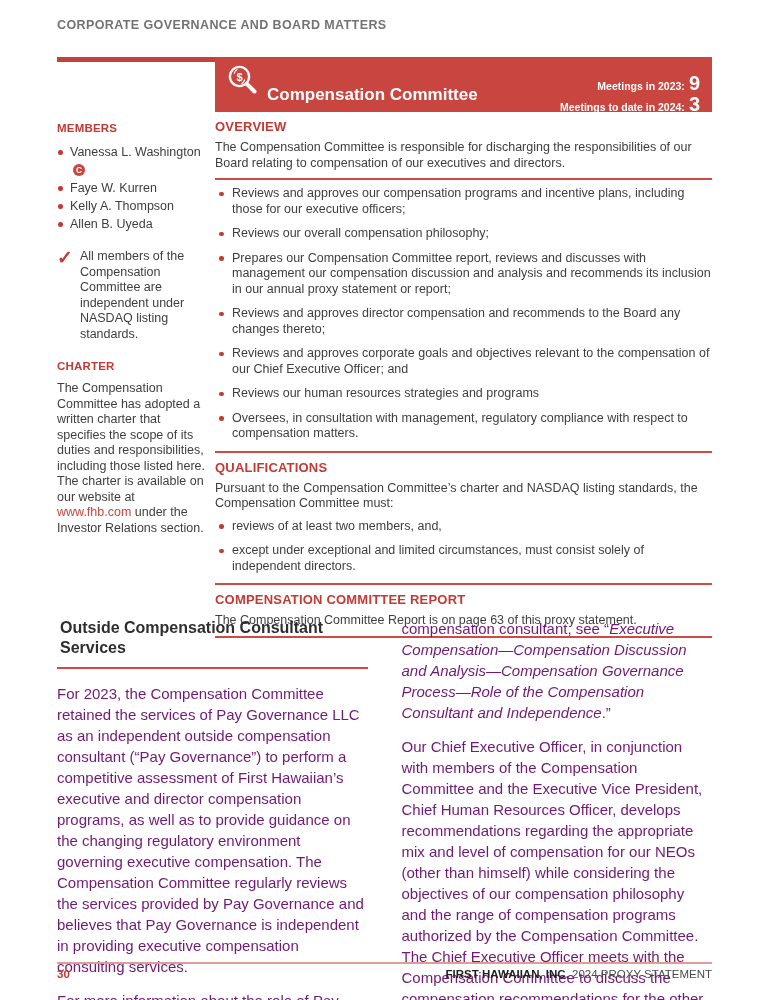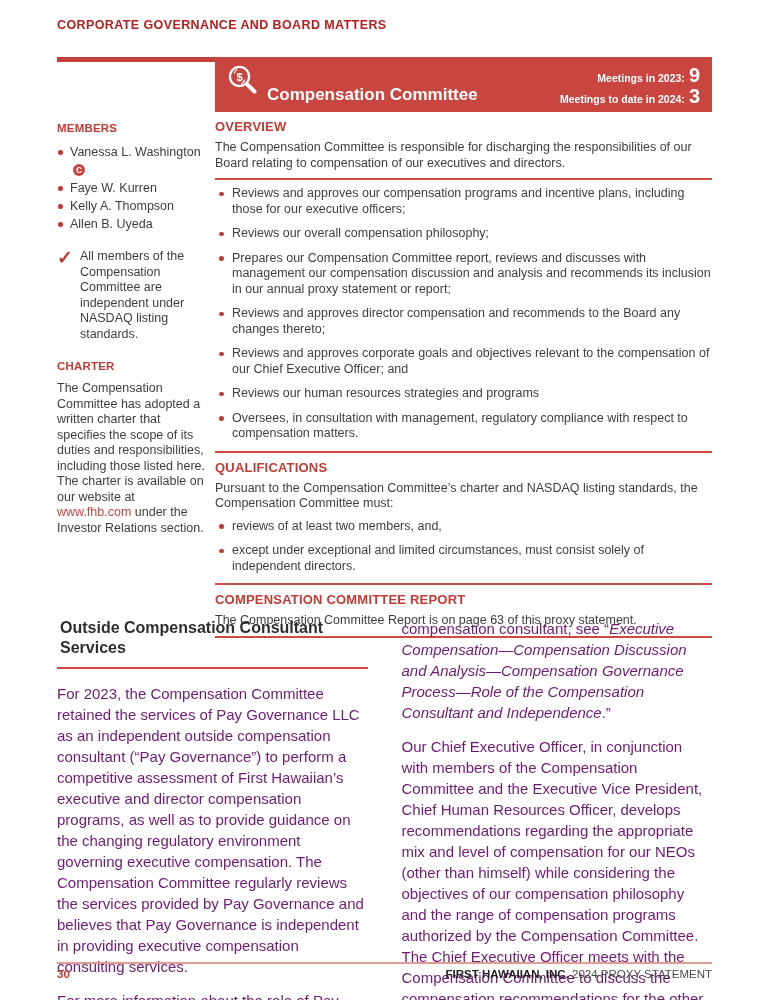--- a/index.html
+++ b/index.html
@@ -2,28 +2,28 @@
 <html><head>
 <meta charset="utf-8">
 <style>
   * { margin: 0; padding: 0; box-sizing: border-box; }
   html, body { background: #ffffff; }
   body { font-family: "Liberation Sans", sans-serif; color: #3e3e3e; }
   .page { position: relative; width: 768px; height: 1000px; background: #fff; overflow: hidden; }
 
   
   .eyebrow { position: absolute; left: 57px; top: 18px; font-size: 12.5px; font-weight: bold;
-             color: #b91c1c; letter-spacing: 0.4px; }
+             color: #737373; letter-spacing: 0.4px; }
 
   
   .rule-top { position: absolute; left: 57px; top: 57px; width: 158px; height: 5px; background: #c4413b; }
   .banner { position: absolute; left: 215px; top: 57px; width: 497px; height: 55px; background: #c9453f; }
   .banner-icon { position: absolute; left: 10px; top: 6px; width: 36px; height: 36px; }
   .banner-title { position: absolute; left: 52px; bottom: 7px; color: #ffffff; font-size: 17px; font-weight: bold; }
-  .meetings { position: absolute; right: 12px; top: 8px; height: 40px; display: flex; flex-direction: column;
+  .meetings { position: absolute; right: 12px; top: 16px; height: 40px; display: flex; flex-direction: column;
               justify-content: center; align-items: flex-end; gap: 1px; color: #fff; }
   .meeting-row { display: flex; align-items: baseline; }
   .meeting-label { font-size: 10.5px; font-weight: bold; }
   .meeting-value { font-size: 20px; font-weight: bold; margin-left: 4px; line-height: 20px; }
 
   
   .sidebar { position: absolute; left: 57px; top: 122px; width: 148px; }
   .side-heading { color: #c23a33; font-size: 11.5px; font-weight: bold; letter-spacing: 0.2px; margin-bottom: 9px; }
   .member-list { list-style: none; margin-bottom: 14px; }
   .member-list li { position: relative; padding-left: 13px; font-size: 12.5px; line-height: 18px; color: #3e3e3e; }

